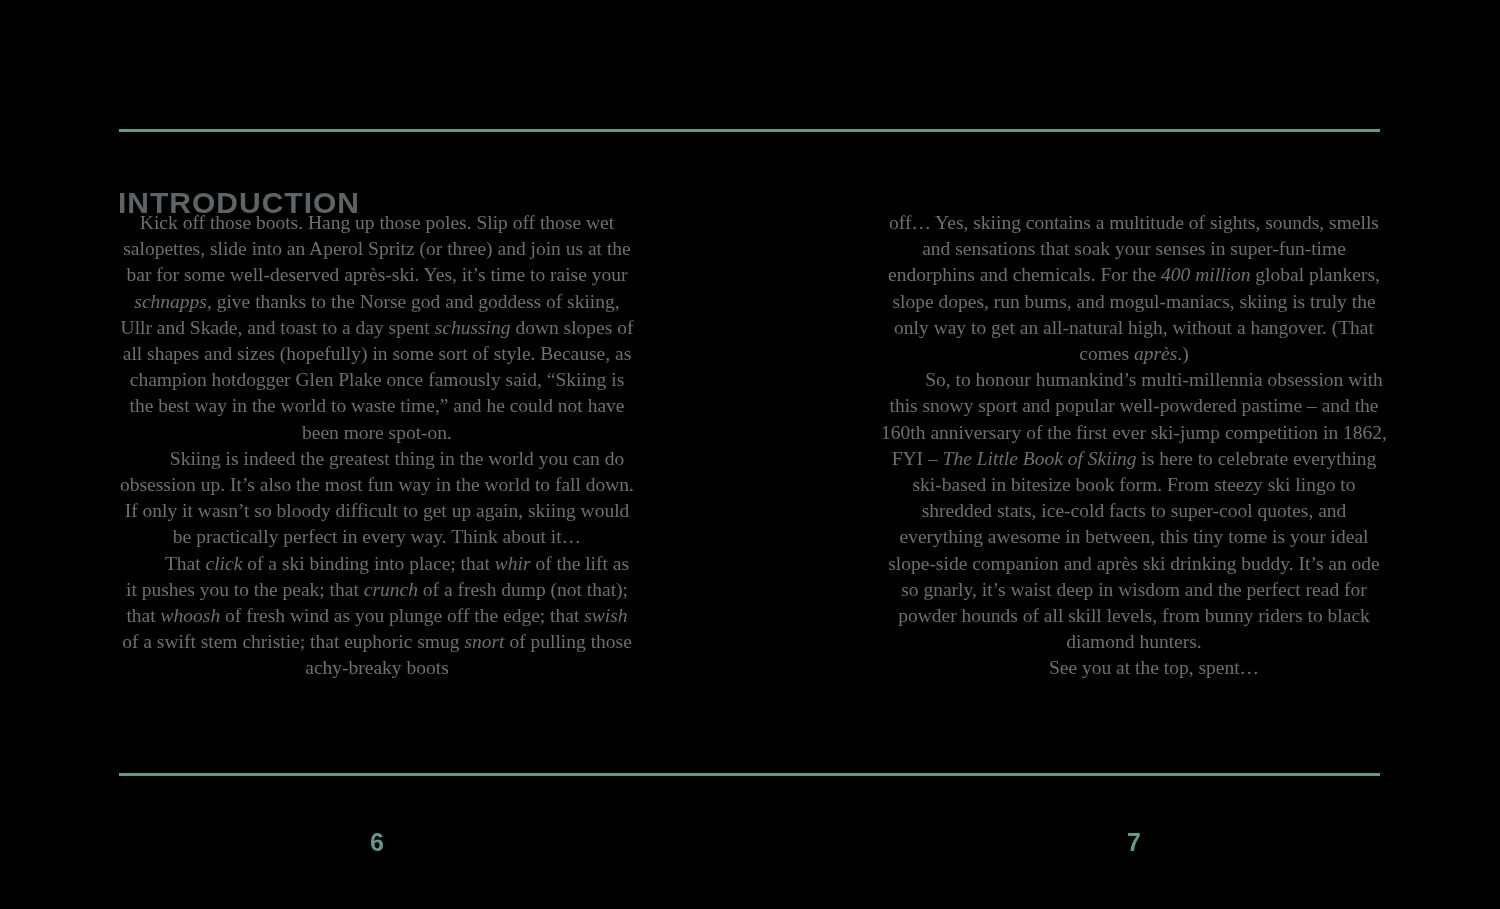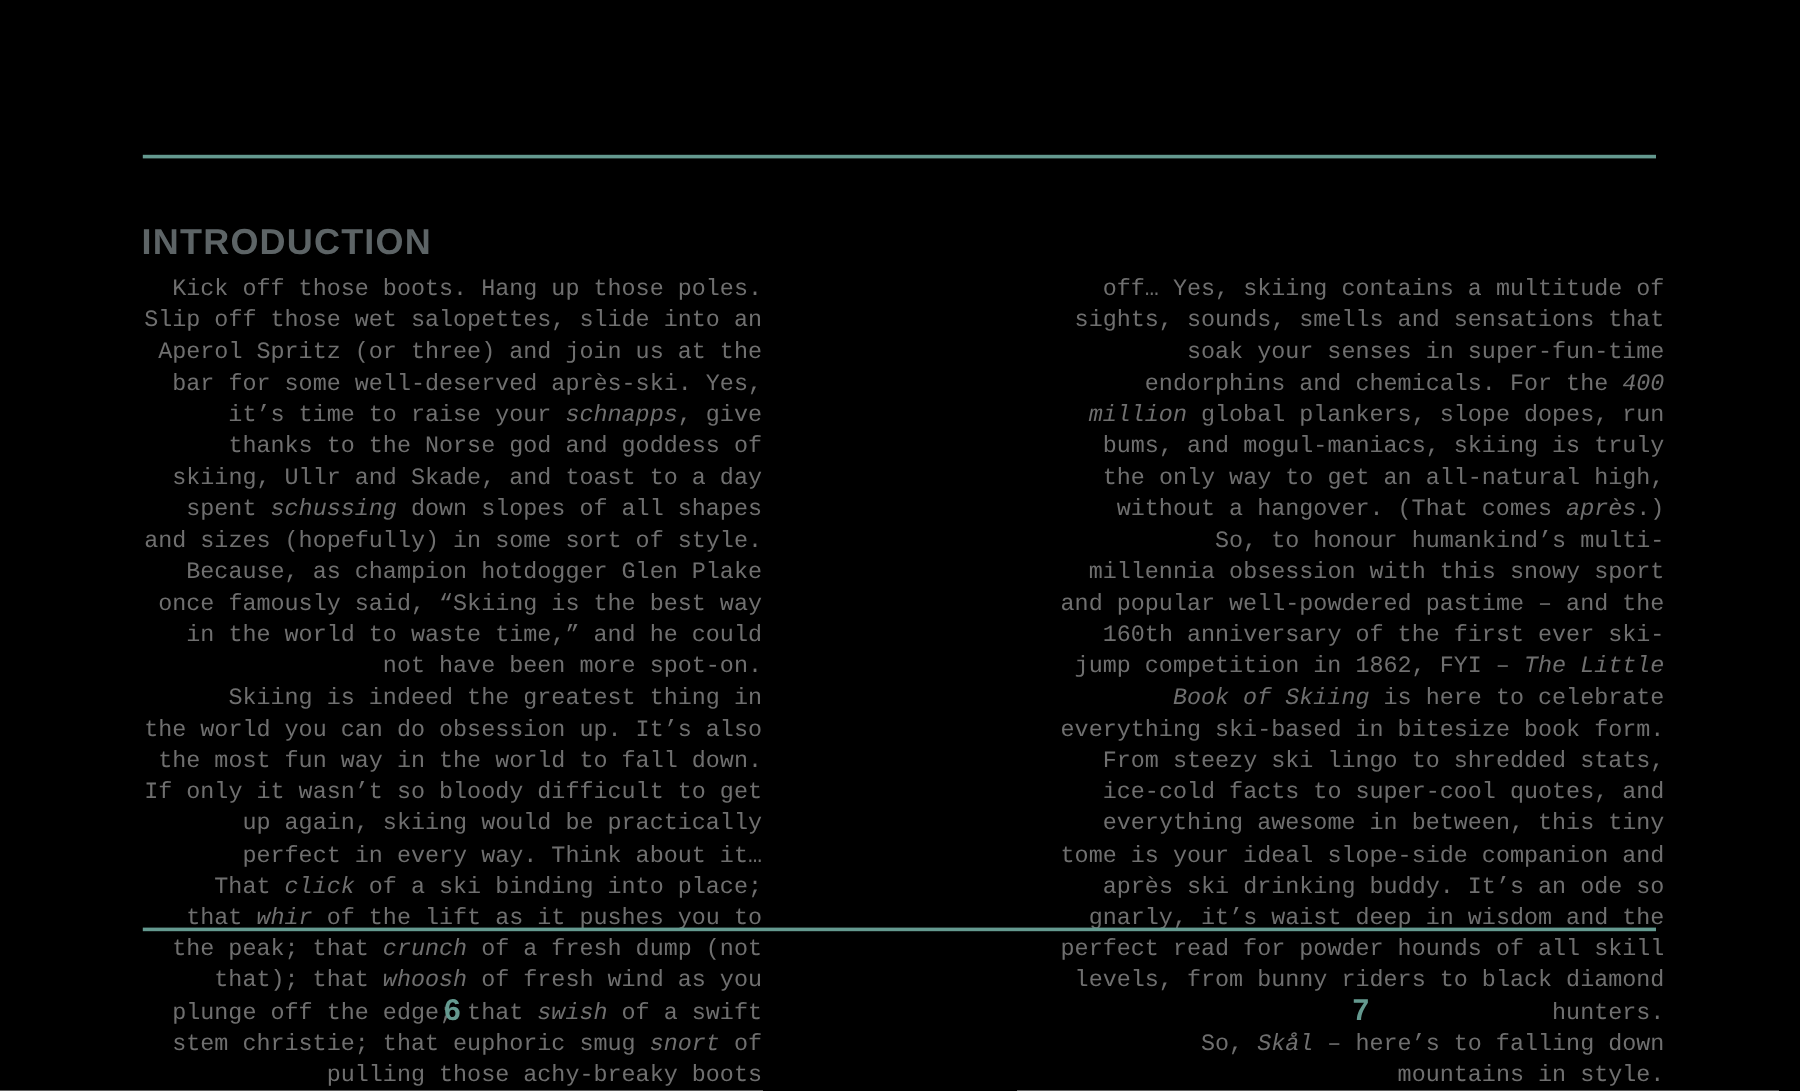--- a/index.html
+++ b/index.html
@@ -28,26 +28,26 @@
     left: 118px;
     top: 166px;
     font-family: "Liberation Sans", sans-serif;
     font-weight: 700;
     font-size: 30px;
     letter-spacing: 1px;
     color: var(--heading, #5d6466);
   }
   .column {
     position: absolute;
-    top: 228px;
-    font-family: Liberation Mono, monospace;
+    top: 210px;
+    font-family: Liberation Serif, serif;
     font-size: 19.5px;
     line-height: 26.2px;
     color: var(--body, #6f6f6f);
-    text-align: right;
+    text-align: center;
   }
   .column-left  { left: 119px; width: 516px; }
   .column-right { left: 881px; width: 506px; }
   .body-para {
     margin: 0;
     padding: 0;
   }
   .body-para.indent { text-indent: 40px; }
   .it { font-style: italic; }
   .page-number {
@@ -73,21 +73,20 @@
 
   <div class="column column-left">
       <p class="body-para"><span>Kick off those boots. Hang up those poles. Slip off those wet salopettes, slide into an Aperol Spritz (or three) and join us at the bar for some well-deserved après-ski. Yes, it’s time to raise your </span><span class="it">schnapps</span><span>, give thanks to the Norse god and goddess of skiing, Ullr and Skade, and toast to a day spent </span><span class="it">schussing</span><span> down slopes of all shapes and sizes (hopefully) in some sort of style. Because, as champion hotdogger Glen Plake once famously said, “Skiing is the best way in the world to waste time,” and he could not have been more spot-on.</span></p>
       <p class="body-para indent"><span>Skiing is indeed the greatest thing in the world you can do obsession up. It’s also the most fun way in the world to fall down. If only it wasn’t so bloody difficult to get up again, skiing would be practically perfect in every way. Think about it…</span></p>
       <p class="body-para indent"><span>That </span><span class="it">click</span><span> of a ski binding into place; that </span><span class="it">whir</span><span> of the lift as it pushes you to the peak; that </span><span class="it">crunch</span><span> of a fresh dump (not that); that </span><span class="it">whoosh</span><span> of fresh wind as you plunge off the edge; that </span><span class="it">swish</span><span> of a swift stem christie; that euphoric smug </span><span class="it">snort</span><span> of pulling those achy-breaky boots</span></p>
     </div>
 
   <div class="column column-right">
       <p class="body-para"><span>off… Yes, skiing contains a multitude of sights, sounds, smells and sensations that soak your senses in super-fun-time endorphins and chemicals. For the </span><span class="it">400 million</span><span> global plankers, slope dopes, run bums, and mogul-maniacs, skiing is truly the only way to get an all-natural high, without a hangover. (That comes </span><span class="it">après</span><span>.)</span></p>
       <p class="body-para indent"><span>So, to honour humankind’s multi-millennia obsession with this snowy sport and popular well-powdered pastime – and the 160th anniversary of the first ever ski-jump competition in 1862, FYI – </span><span class="it">The Little Book of Skiing</span><span> is here to celebrate everything ski-based in bitesize book form. From steezy ski lingo to shredded stats, ice-cold facts to super-cool quotes, and everything awesome in between, this tiny tome is your ideal slope-side companion and après ski drinking buddy. It’s an ode so gnarly, it’s waist deep in wisdom and the perfect read for powder hounds of all skill levels, from bunny riders to black diamond hunters.</span></p>
-      <p class="body-para indent"><span>So, </span><span class="it">Skål</span><span> – here’s to falling down mountains in style.</span></p>
       <p class="body-para indent"><span>See you at the top, spent…</span></p>
     </div>
 
   <div class="rule rule-bottom"></div>
 
   <div class="page-number page-number-left">6</div>
 
   <div class="page-number page-number-right">7</div>
 
 </div>

